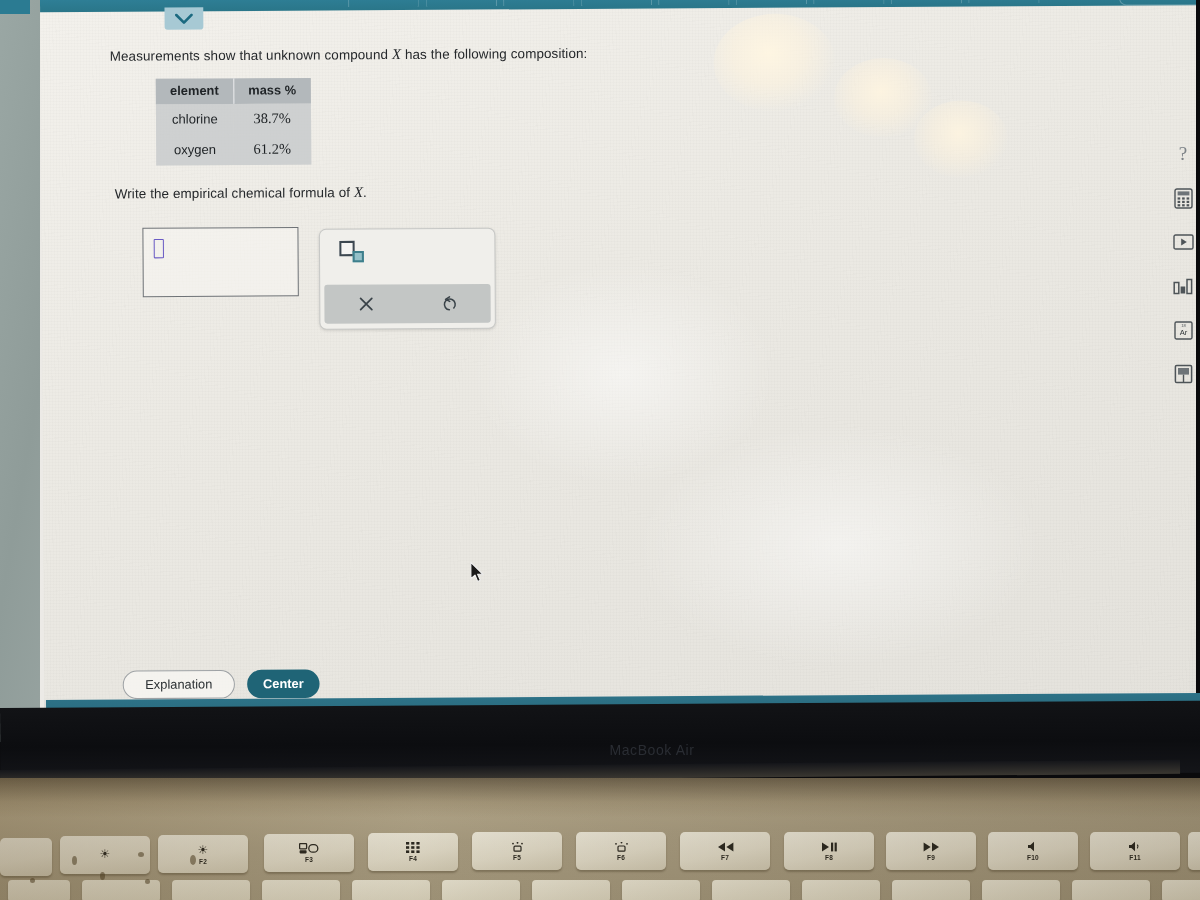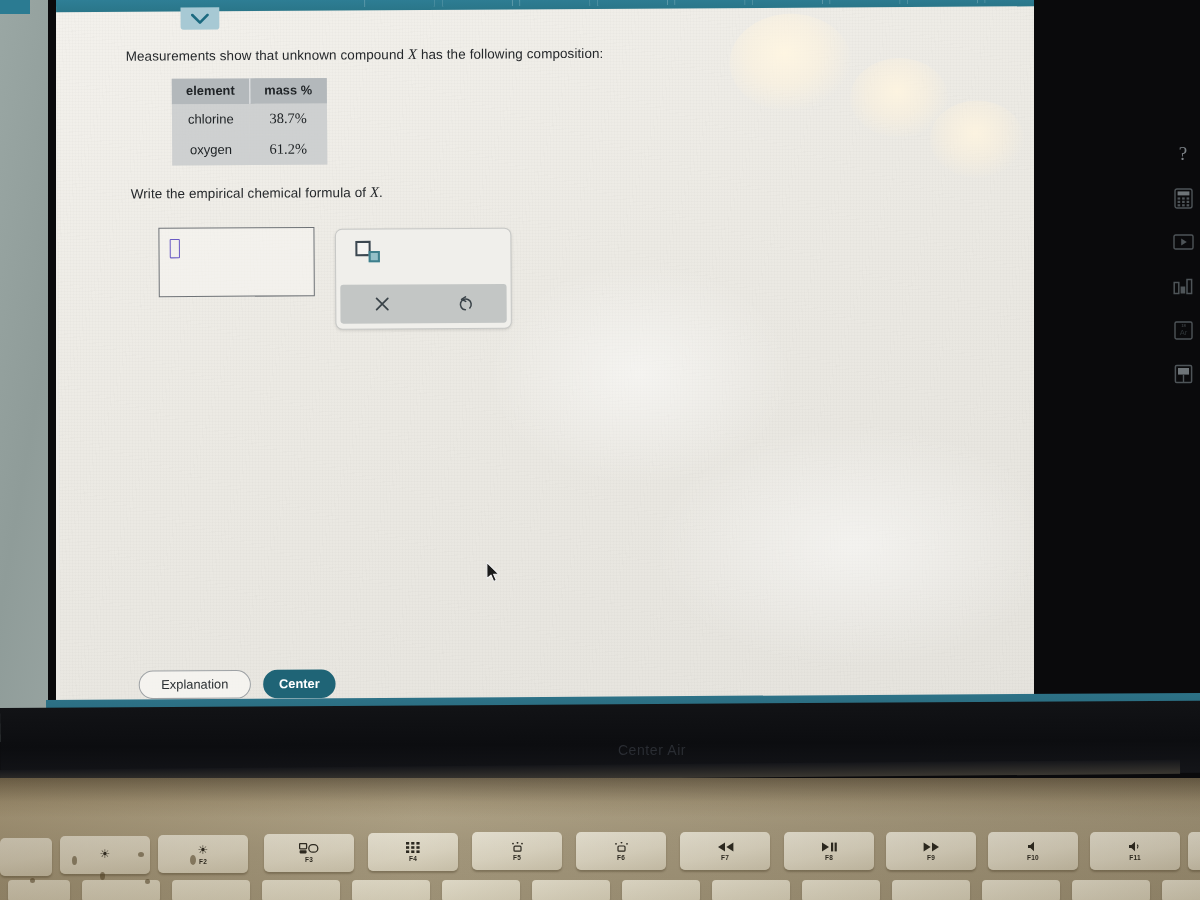--- a/index.html
+++ b/index.html
@@ -15,21 +15,21 @@
     position: absolute; left: 0; top: 0; width: 48px; height: 742px;
     background: linear-gradient(100deg,#9aa7a4 0%, #8f9c99 60%, #97a3a0 100%);
   }
   .env-left-top {
     position: absolute; left: 0; top: 0; width: 30px; height: 14px;
     background: #2b7b92;
   }
 
   
   .screen {
-    position: absolute; left: 56px; top: 0; width: 978px; height: 712px;
+    position: absolute; left: 40px; top: 0; width: 1156px; height: 712px;
     background: #eceae6;
     overflow: hidden;
   }
   .screen-skew {
     position: absolute; left: 0; top: 0; width: 1156px; height: 712px;
     transform: rotate(-0.35deg) scale(1.02);
     transform-origin: 0 0;
   }
   
   .page {
@@ -398,21 +398,21 @@
     <div class="rail-item">
       <svg width="19" height="20" viewBox="0 0 19 20">
         <rect x="1.4" y="1.4" width="16.2" height="17.2" rx="1.3" fill="none" stroke="#4e5458" stroke-width="1.5"></rect>
         <rect x="4" y="4" width="11" height="6.6" fill="#6e7478"></rect>
         <line x1="9.5" y1="10.6" x2="9.5" y2="18.6" stroke="#4e5458" stroke-width="1.4"></line>
       </svg>
     </div>
   </div>
 
   <div class="bezel bezel-skew"></div>
-  <div class="mac-label">Center Air</div>
+  <div class="mac-label">MacBook Air</div>
   <div class="hinge"></div>
 
   <div class="deck"></div>
   <div class="deck-shadow"></div>
 
   <div class="keyrow">
 
     <div class="key" style="left:8px; width:52px; top:6px;"></div>
 
     <div class="key" style="left:68px; width:90px; top:4px;">

